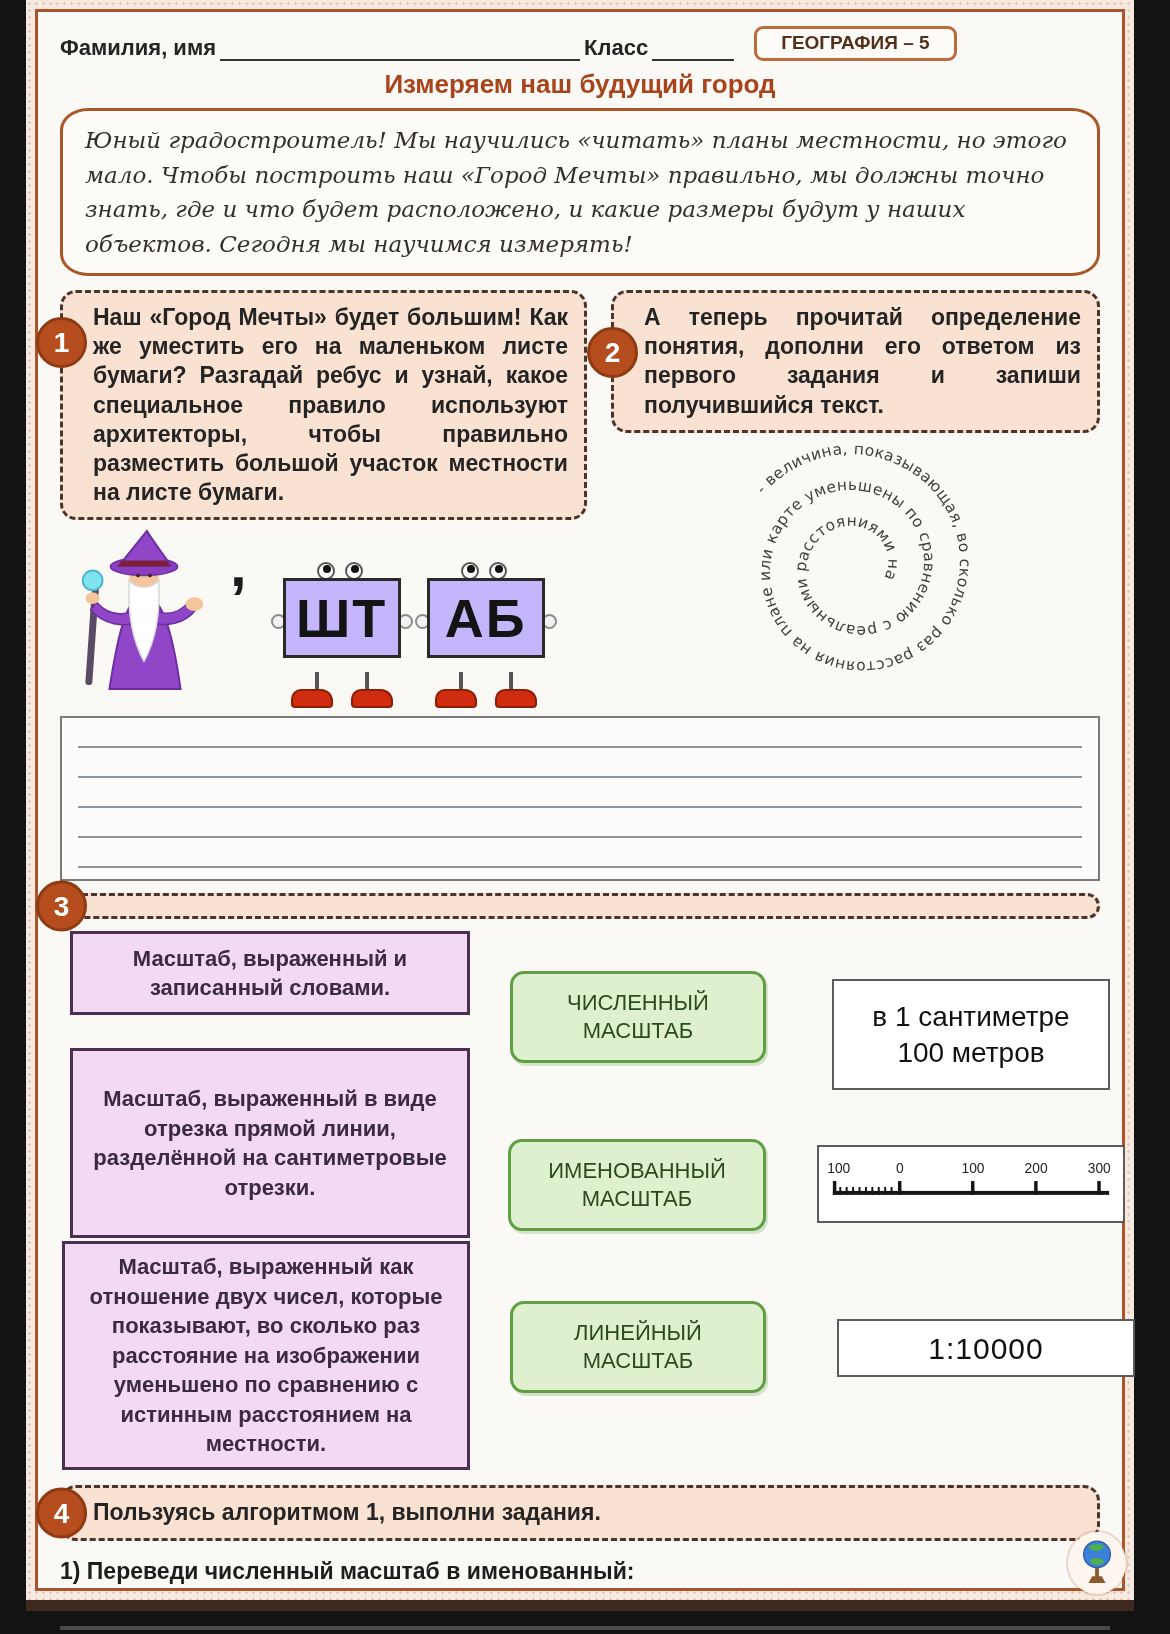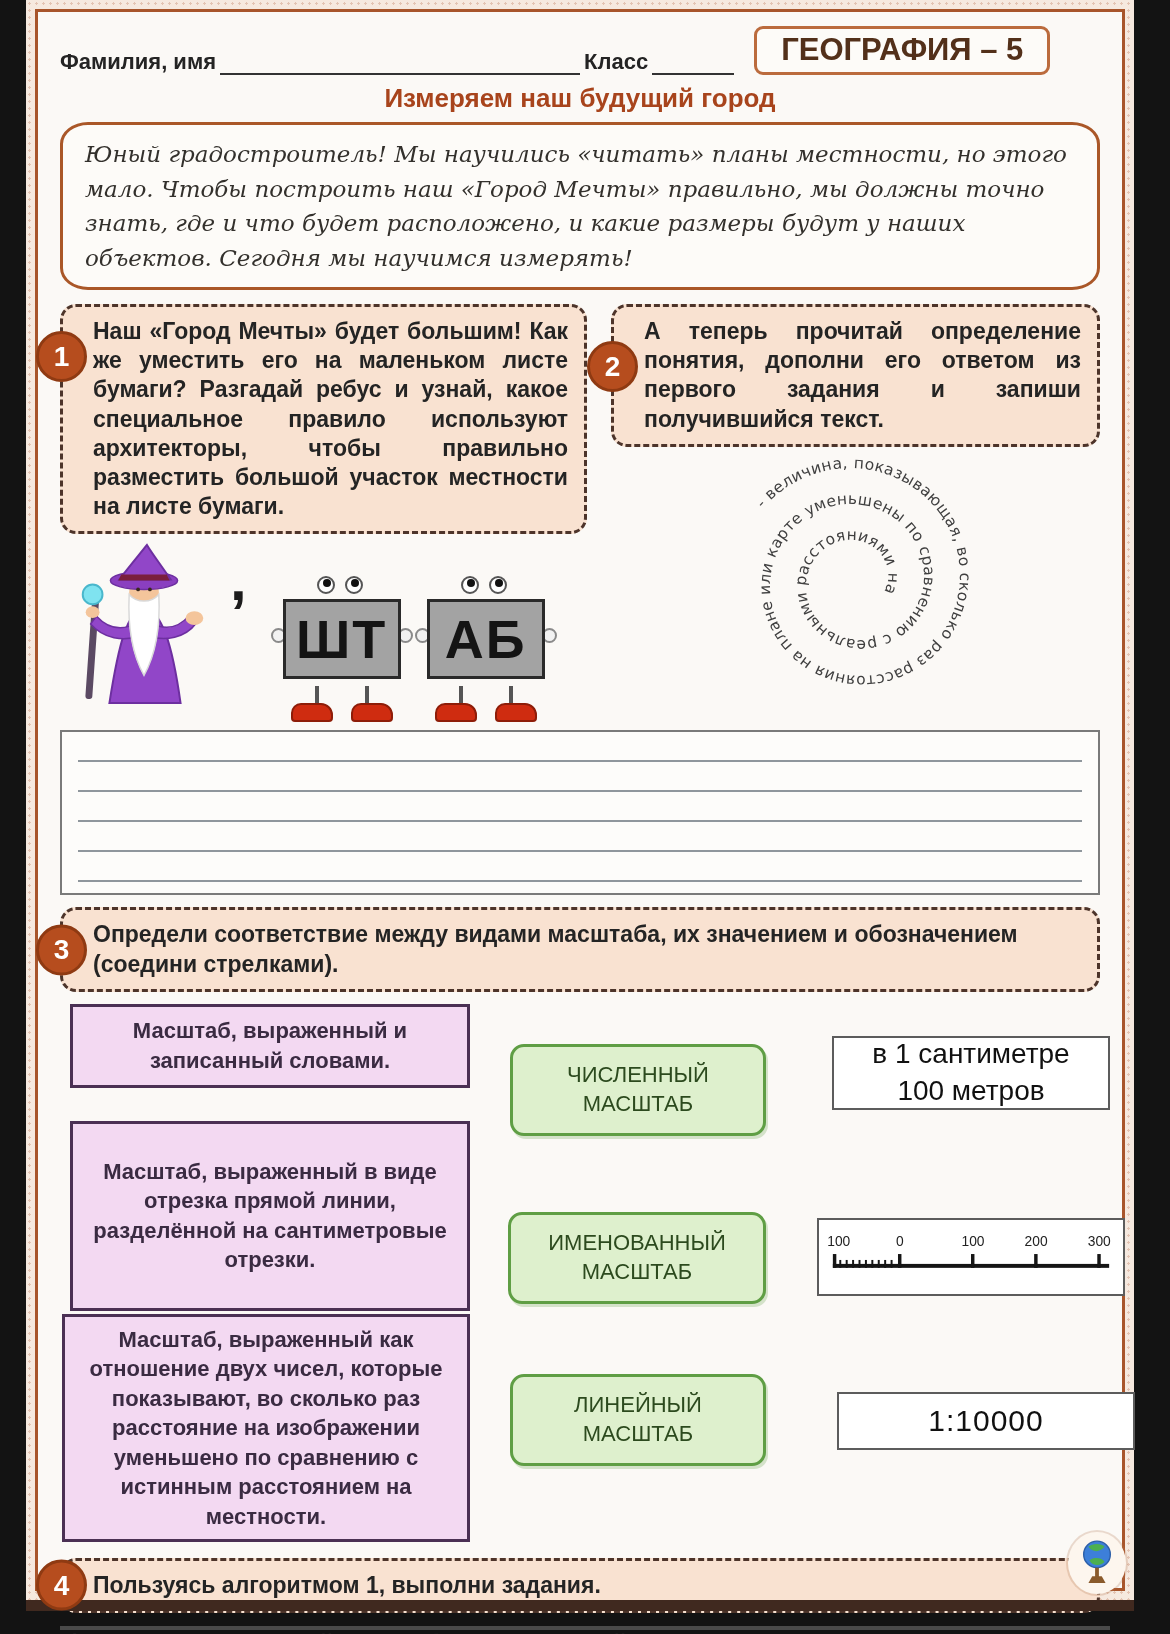--- a/index.html
+++ b/index.html
@@ -15,21 +15,21 @@
   .next-page-line { position:absolute; left:60px; top:1626px; width:1050px; height:4px; background:#4a4a4a; }
   .sheet { position:relative; width:100%; height:100%; background:#fbf9f6;
            border:3px solid #a8552b; padding:10px 22px; overflow:visible; }
 
   
   .header-row { display:flex; align-items:flex-end; font-size:22px; font-weight:bold; color:#242424; margin-top:4px; }
   .u-line { display:inline-block; border-bottom:2.5px solid #333; height:1em; }
   .name-blank { width:360px; margin:0 4px; }
   .class-blank { width:82px; margin:0 4px; }
   .subject-badge { margin-left:16px; border:3px solid #bb6b3d; border-radius:9px; padding:3px 24px 4px;
-                   color:#53301a; font-size:31px; font-weight:bold; background:#fdfbf8; white-space:nowrap; }
+                   color:#53301a; font-size:19px; font-weight:bold; background:#fdfbf8; white-space:nowrap; }
   .page-title { text-align:center; color:#a8441c; font-size:26px; font-weight:bold; margin-top:8px; }
 
   
   .intro-box { margin-top:8px; border:3.5px solid #aa5728; border-radius:28px/22px; padding:12px 22px;
                font-family:"DejaVu Serif", serif; font-style:italic; font-size:23px; line-height:1.5;
                color:#33302c; background:#fdfbf8; }
 
   
   .task-box { position:relative; border:3px dashed #4d342a; border-radius:16px; background:#f9e2d1;
               padding:10px 16px 10px 30px; font-size:23px; font-weight:bold; line-height:1.27;
@@ -40,23 +40,23 @@
 
   .tasks-row { display:flex; gap:24px; margin-top:14px; align-items:flex-start; }
   .col-left { width:527px; flex:none; }
   .col-right { flex:1; }
 
   
   .rebus-row { display:flex; align-items:flex-start; margin-top:8px; height:178px; }
   .comma { font-size:60px; font-weight:bold; color:#1c1c1c; line-height:1; margin:8px 0 0 2px; }
   .sign { position:relative; width:118px; height:160px; margin-top:28px; }
   .sign.second { margin-left:26px; }
-  .sign .plate { position:absolute; top:22px; left:0; right:0; height:80px; background:#a3a3a3;
+  .sign .plate { position:absolute; top:22px; left:0; right:0; height:80px; background:#c4b5fd;
                  border:3px solid #2a2a2a; display:flex; align-items:center; justify-content:center;
-                 font-size:54px; font-weight:bold; color:#141414; letter-spacing:2px;margin-top:7px; }
+                 font-size:54px; font-weight:bold; color:#141414; letter-spacing:2px; }
   .eye { position:absolute; top:6px; width:18px; height:18px; border-radius:50%; background:#fff;
          border:2px solid #555; }
   .eye::after { content:""; position:absolute; left:4px; top:1px; width:8px; height:8px; border-radius:50%; background:#111; }
   .eye.e-left { left:34px; } .eye.e-right { left:62px; }
   .hand { position:absolute; top:58px; width:15px; height:15px; border-radius:50%;
           background:#f2f2f2; border:2px solid #8a8a8a; }
   .hand.h-left { left:-12px; } .hand.h-right { right:-12px; }
   .leg { position:absolute; bottom:26px; width:4px; height:18px; background:#555; }
   .leg.l-left { left:32px; } .leg.l-right { right:32px; }
   .boot { position:absolute; bottom:8px; width:42px; height:19px; background:#cf2c10;
@@ -85,21 +85,21 @@
               box-shadow:2px 3px 0 rgba(95,158,68,.25); }
   .value-box { position:absolute; background:#fff; border:2px solid #5c5c5c; display:flex; align-items:center;
                justify-content:center; text-align:center; white-space:pre-line; font-size:28px;
                color:#111; line-height:1.3; }
   .def-1 { left:10px; top:0; width:400px; min-height:84px; }
   .def-2 { left:10px; top:117px; width:400px; min-height:190px; }
   .def-3 { left:2px;  top:310px; width:408px; min-height:218px; }
   .type-1 { left:450px; top:40px;  width:256px; height:92px; }
   .type-2 { left:448px; top:208px; width:258px; height:92px; }
   .type-3 { left:450px; top:370px; width:256px; height:92px; }
-  .val-1 { left:772px; top:32px;  width:278px; height:74px; }
+  .val-1 { left:772px; top:48px;  width:278px; height:111px; }
   .val-ruler { left:757px; top:214px; width:308px; height:78px; padding:4px; }
   .val-3 { left:777px; top:388px; width:298px; height:58px; font-size:30px; letter-spacing:1px; }
 
   
   .exercises { margin-top:12px; font-size:23px; font-weight:bold; color:#1d1d1d; line-height:1.62; }
 
   .globe-badge { position:absolute; right:-4px; bottom:-6px; width:58px; height:62px; border-radius:50%;
                  background:#fdf6ee; display:flex; align-items:center; justify-content:center;
                  box-shadow:0 0 0 2px rgba(180,120,80,.25); }
 </style>
@@ -193,21 +193,20 @@
       <div class="writing-box">
         <div class="write-line"></div>
         <div class="write-line"></div>
         <div class="write-line"></div>
         <div class="write-line"></div>
         <div class="write-line"></div>
       </div>
 
       <div class="task-box task3-box">
         <span class="num-circle">3</span>
-        <span>Определи соответствие между видами масштаба, их значением и обозначением (соедини стрелками).</span>
       </div>
 
       <div class="matching">
         <div class="def-box def-1">Масштаб, выраженный и записанный словами.</div>
         <div class="def-box def-2">Масштаб, выраженный в виде отрезка прямой линии, разделённой на сантиметровые отрезки.</div>
         <div class="def-box def-3">Масштаб, выраженный как отношение двух чисел, которые показывают, во сколько раз расстояние на изображении уменьшено по сравнению с истинным расстоянием на местности.</div>
 
         <div class="type-box type-1">ЧИСЛЕННЫЙ
 МАСШТАБ</div>
         <div class="type-box type-2">ИМЕНОВАННЫЙ

